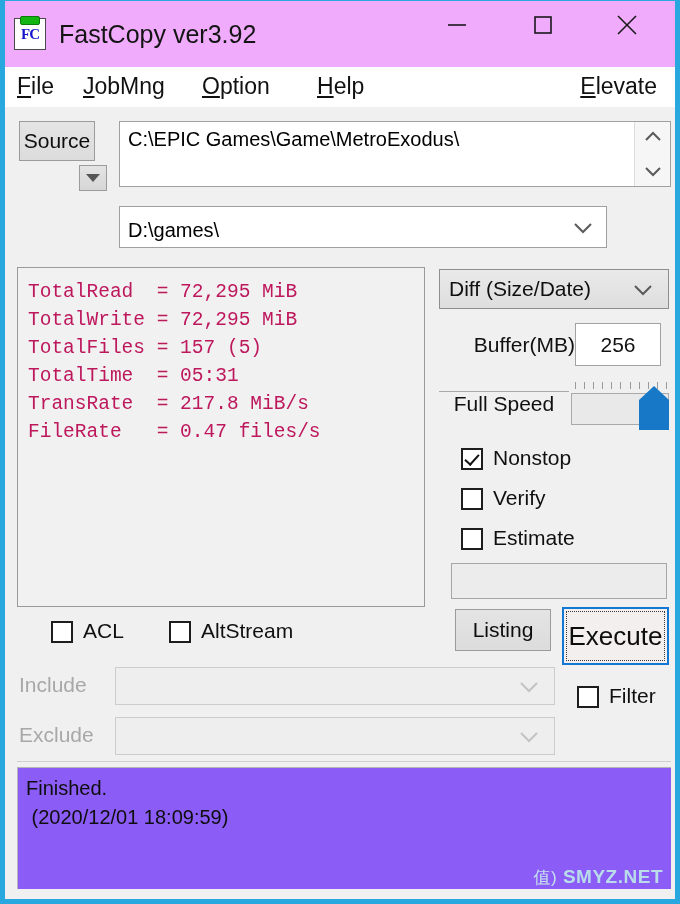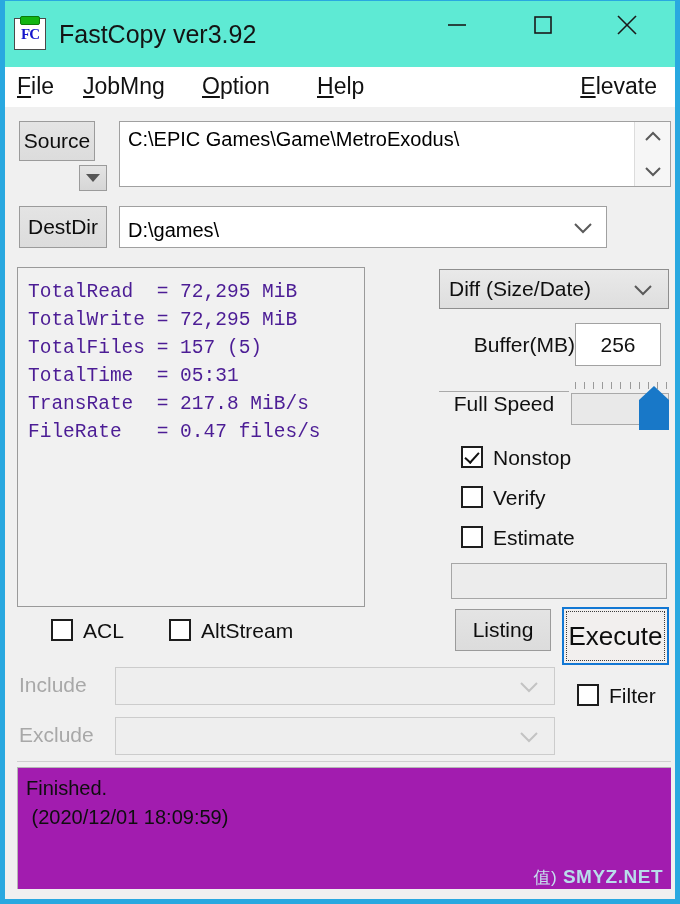--- a/index.html
+++ b/index.html
@@ -21,21 +21,21 @@
     border-bottom: 5px solid #29a8e0;
     border-top: 1px solid #29a8e0;
     overflow: hidden;
   }
 
   
   .titlebar {
     position: absolute;
     left: 0; top: 0; right: 0;
     height: 66px;
-    background: #5eead4;
+    background: #f0abfc;
     display: flex;
     align-items: center;
   }
   .app-icon {
     position: relative;
     width: 32px; height: 32px;
     margin-left: 9px;
     background: #ffffff;
     border: 1px solid #4a4a4a;
     box-sizing: border-box;
@@ -187,29 +187,29 @@
   .dest-chev {
     position: absolute;
     right: 10px; top: 50%;
     transform: translateY(-50%);
   }
 
   
   .stats {
     position: absolute;
     left: 12px; top: 266px;
-    width: 348px; height: 340px;
+    width: 408px; height: 340px;
     background: #f1f1f1;
     border: 1px solid #9a9a9a;
     box-sizing: border-box;
     padding: 10px 0 0 10px;
     font-family: "Liberation Mono", monospace;
     font-size: 19.5px;
     line-height: 28px;
-    color: #4c1d95;
+    color: #be185d;
     white-space: pre;
     overflow: hidden;
   }
 
   
   .mode-combo {
     position: absolute;
     left: 434px; top: 268px;
     width: 230px; height: 40px;
     background: linear-gradient(#e9e9e9, #dedede);
@@ -282,21 +282,21 @@
     position: absolute;
     left: 634px; top: 385px;
     width: 30px; height: 44px;
     background: #1878c8;
     clip-path: polygon(50% 0%, 100% 32%, 100% 100%, 0% 100%, 0% 32%);
   }
 
   .chk-row {
     position: absolute;
     display: flex;
-    align-items: flex-start;
+    align-items: flex-end;
     font-size: 21px;
     color: #101010;
   }
   .chkbox {
     width: 22px; height: 22px;
     background: #fff;
     border: 2px solid #1d1d1d;
     box-sizing: border-box;
     margin-right: 10px;
     position: relative;
@@ -380,21 +380,21 @@
     width: 654px;
     height: 1px;
     background: #cfcfcf;
   }
 
   
   .logbox {
     position: absolute;
     left: 12px; top: 766px;
     width: 654px; height: 122px;
-    background: #a21caf;
+    background: #8b5cf6;
     border-top: 1px solid #b5b5b5;
     border-left: 1px solid #b5b5b5;
     box-sizing: border-box;
     padding: 6px 0 0 8px;
     font-size: 20px;
     line-height: 29px;
     color: #0e0e0e;
     white-space: pre;
     overflow: hidden;
   }
@@ -463,21 +463,20 @@
     <div class="src-scroll">
       <svg width="22" height="14" viewBox="0 0 22 14">
         <polyline class="chev" points="4,10 11,3 18,10"></polyline>
       </svg>
       <svg width="22" height="14" viewBox="0 0 22 14">
         <polyline class="chev" points="4,4 11,11 18,4"></polyline>
       </svg>
     </div>
   </div>
 
-  <div class="btn dest-btn">DestDir</div>
   <div class="field dest-field">
     <span>D:\games\</span>
     <svg class="dest-chev" width="26" height="16" viewBox="0 0 26 16">
       <polyline class="chev" points="5,5 13,13 21,5"></polyline>
     </svg>
   </div>
 
   <div class="stats">TotalRead  = 72,295 MiB
 TotalWrite = 72,295 MiB
 TotalFiles = 157 (5)

